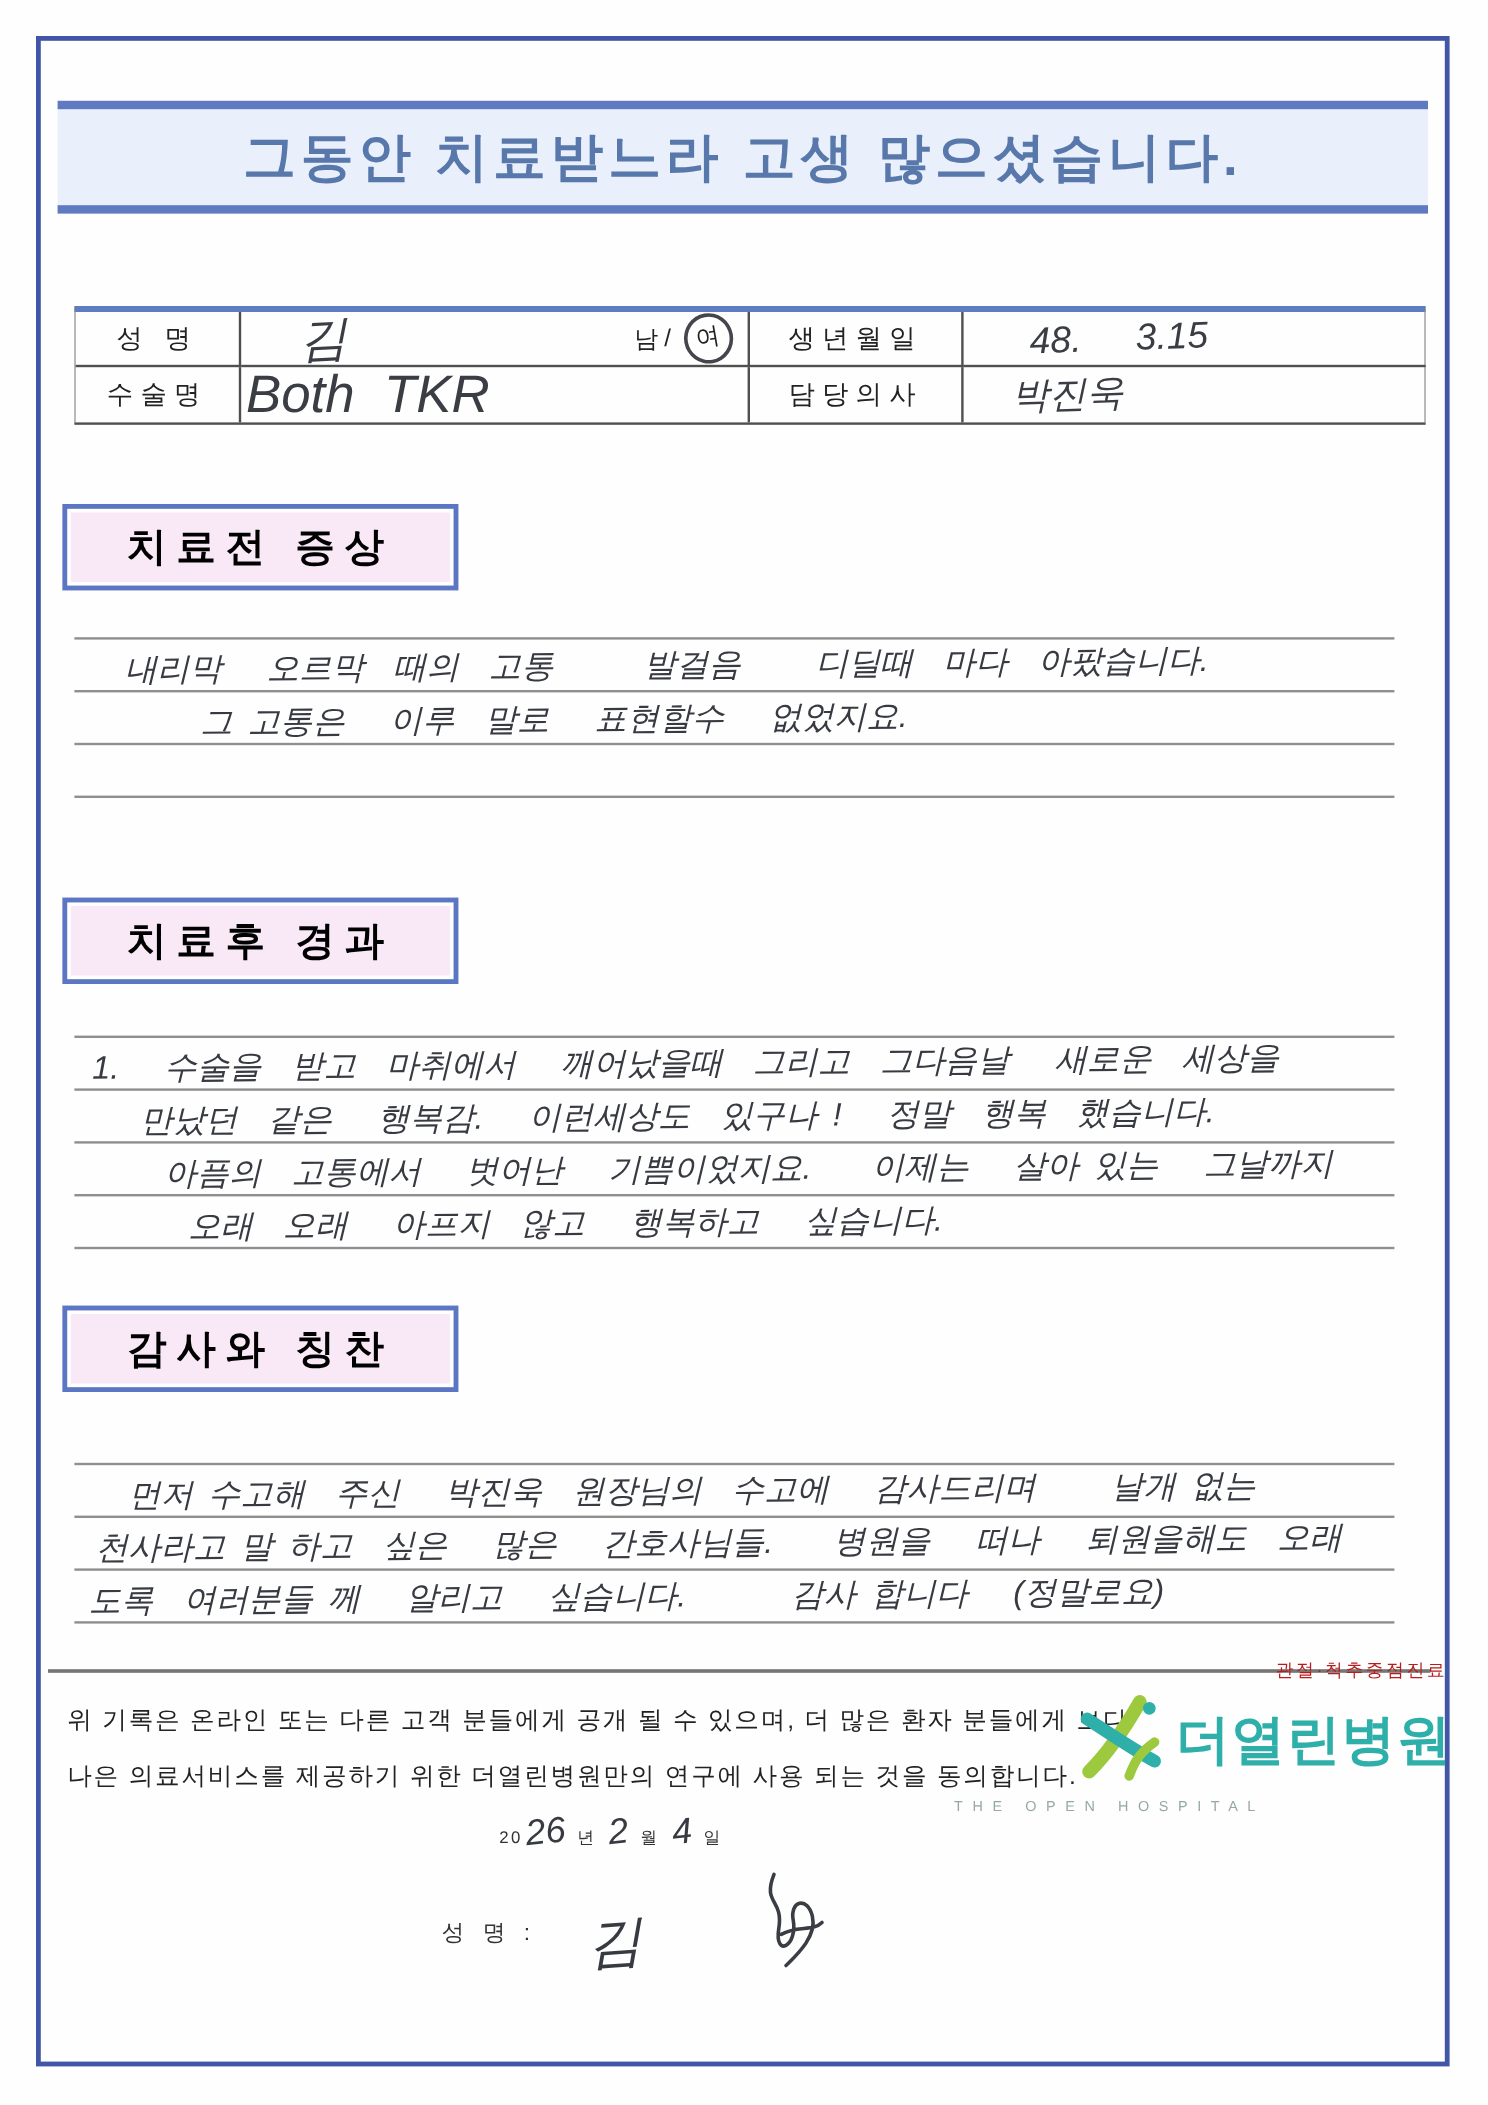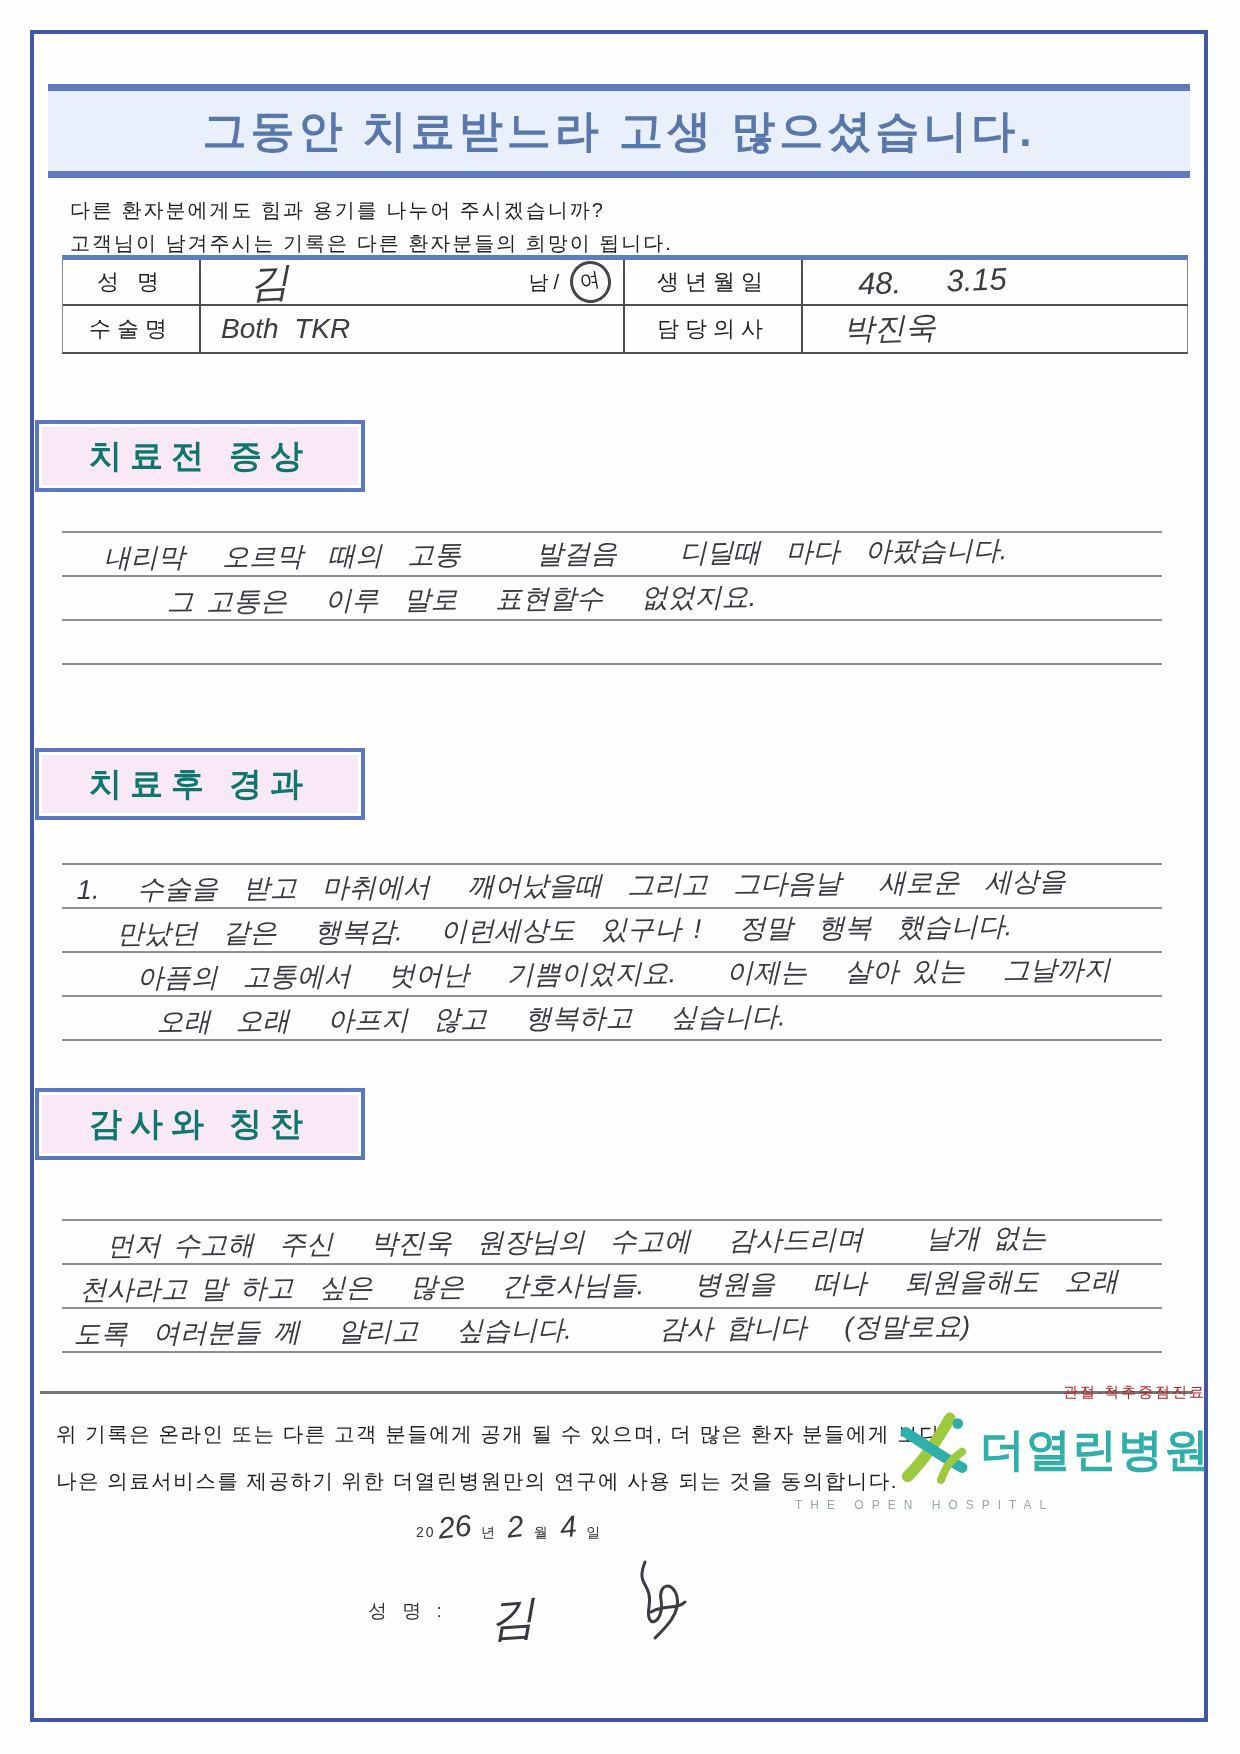--- a/index.html
+++ b/index.html
@@ -24,28 +24,28 @@
   .pt-cell { display:flex; align-items:center; font-size:22px; }
   .pt-sep { border-right:2px solid #4f4f4f; }
   .pt-rowline { border-bottom:2px solid #4f4f4f; }
   .pt-lbl { justify-content:center; letter-spacing:6px; color:#222; }
   .hv { font-style:italic; color:#3b3d45; white-space:pre; }
   .name-cell { justify-content:space-between; padding:0 12px 0 48px; }
   .name-hw { font-size:40px; transform:rotate(-3deg); }
   .gender { font-size:20px; letter-spacing:1px; color:#222; display:flex; align-items:center; }
   .circled { display:inline-block; border:3px solid #44454d; border-radius:50%; padding:3px 7px 6px 7px; margin-left:6px; transform:rotate(-10deg); }
   .birth-hw { font-size:31px; word-spacing:14px; margin-left:55px; transform:rotate(-2deg); }
-  .surg-hw { font-size:28px; margin-left:20px; }
+  .surg-hw { font-size:44px; margin-left:4px; }
   .doc-hw { font-size:31px; margin-left:40px; transform:rotate(-2deg); }
 
   
-  .sec-box { position:absolute; left:35px; width:330px; height:72px;
+  .sec-box { position:absolute; left:52px; width:330px; height:72px;
     background:#f9e9f7; border:4px solid #5b76c2; box-shadow:inset 0 0 0 3px #ffffff;
     display:flex; align-items:center; justify-content:center;
-    font-size:33px; font-weight:bold; letter-spacing:8px; color:#0f766e; }
+    font-size:33px; font-weight:bold; letter-spacing:8px; color:#000000; }
   #sec1-box { top:420px; } #sec2-box { top:748px; } #sec3-box { top:1088px; }
 
   
   .rules { position:absolute; left:62px; width:1100px; }
   #sec1-rules { top:489px; } #sec2-rules { top:821px; } #sec3-rules { top:1177px; }
   .rule-row { height:44px; border-bottom:2px solid #8f8f8f; overflow:visible; }
   .hand-line { display:inline-block; font-size:27px; line-height:50px; font-style:italic;
     color:#383a42; white-space:pre; word-spacing:5px; transform:rotate(-0.5deg); transform-origin:left bottom; }
   #sec1-rules .rule-row:nth-child(2){ padding-left:42px; }
   #sec1-rules .rule-row:nth-child(3){ padding-left:105px; }
@@ -81,24 +81,20 @@
 </head>
 <body>
 
 <div class="page">
   <div class="frame"></div>
 
   <div class="header-box">
     <div class="title">그동안 치료받느라 고생 많으셨습니다.</div>
   </div>
 
-  <div class="intro">
-    <div>다른 환자분에게도 힘과 용기를 나누어 주시겠습니까?</div>
-    <div>고객님이 남겨주시는 기록은 다른 환자분들의 희망이 됩니다.</div>
-  </div>
 
   <div class="ptable">
     <div class="pt-cell pt-lbl pt-sep pt-rowline">성 명</div>
     <div class="pt-cell pt-sep pt-rowline name-cell">
       <span class="hv name-hw">김</span>
       <span class="gender">
         <span>남</span>
         <span style="margin:0 4px;">/</span>
         <span class="circled">여</span>
       </span>

